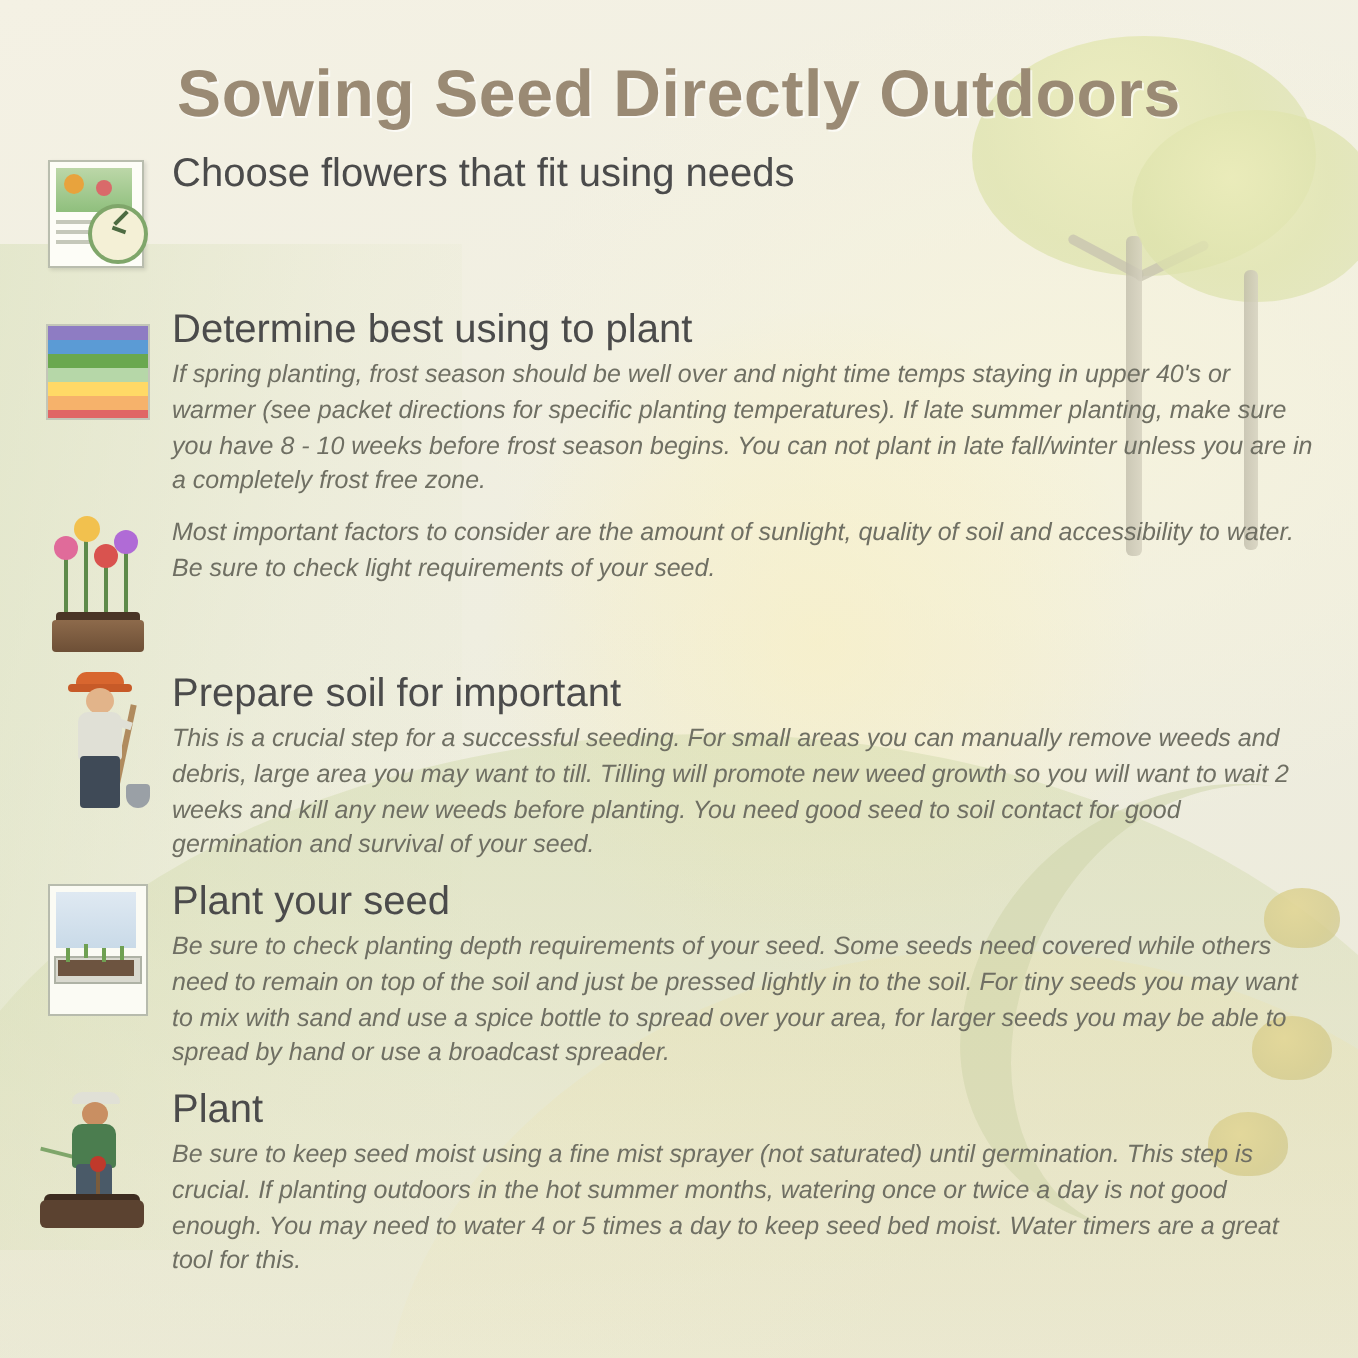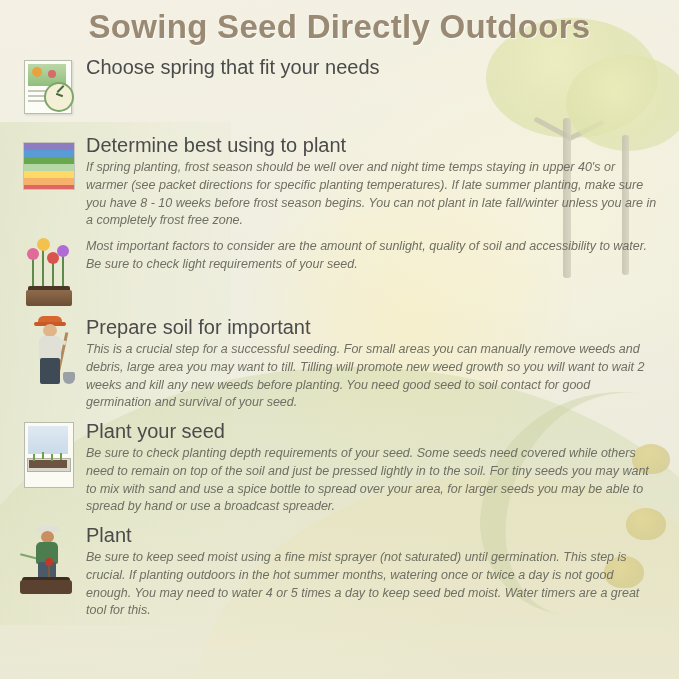--- a/index.html
+++ b/index.html
@@ -113,21 +113,21 @@
     height: 230px;
     border-left: 26px solid rgba(205,211,168,0.5);
     border-radius: 60% 0 0 40%;
     transform: rotate(8deg);
   }
 
   
   .title {
     position: relative;
     text-align: center;
-    padding-top: 8px;
+    padding-top: 28px;
     font-size: 33px;
     font-weight: bold;
     letter-spacing: 0.3px;
     color: #9a8a74;
     text-shadow: 1px 1px 0 rgba(255,255,255,0.65);
     font-family: "Liberation Sans", sans-serif;
   }
 
   
   .steps {
@@ -261,21 +261,21 @@
         <div class="ill pkt-flower"></div>
         <div class="ill pkt-flower2"></div>
         <div class="ill pkt-line" style="top:36px"></div>
         <div class="ill pkt-line" style="top:41px;width:26px"></div>
         <div class="ill pkt-line" style="top:46px;width:30px"></div>
         <div class="ill pkt-circle"></div>
         <div class="ill pkt-hand1"></div>
         <div class="ill pkt-hand2"></div>
       </div>
       <div class="step-body">
-        <h2 class="step-title">Choose spring that fit your needs</h2>
+        <h2 class="step-title">Choose flowers that fit using needs</h2>
       </div>
     </div>
 
     <div class="step">
       <div class="step-icon">
         <div class="ill zone-wrap">
           <div class="zb" style="top:0px;background:#8e7cc3"></div>
           <div class="zb" style="top:7px;background:#5b9bd5"></div>
           <div class="zb" style="top:14px;background:#6aa84f"></div>
           <div class="zb" style="top:21px;background:#b6d7a8"></div>

